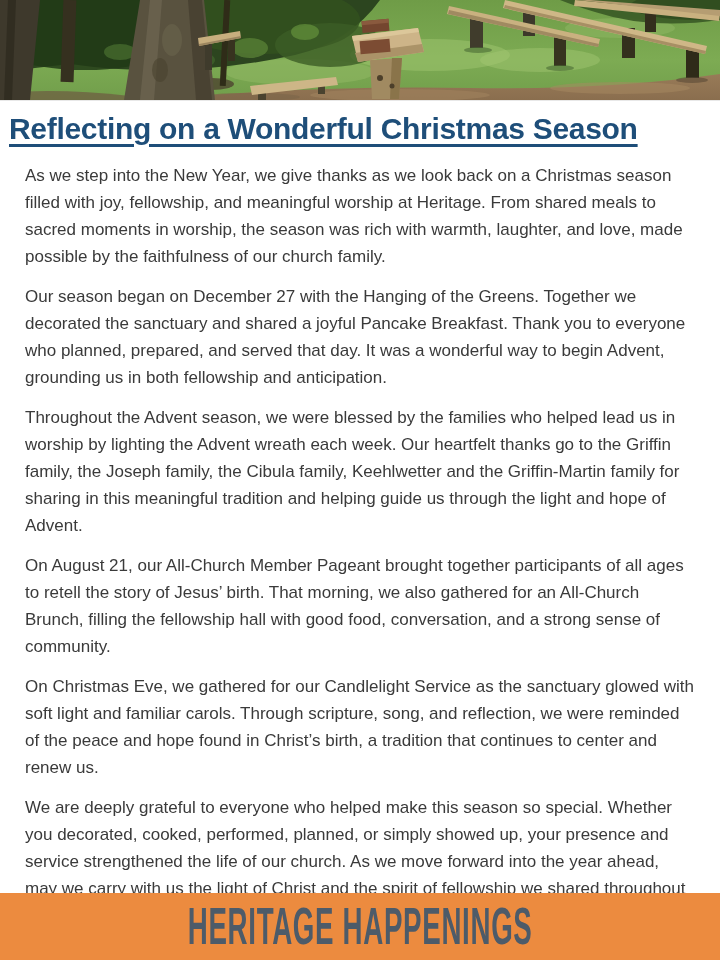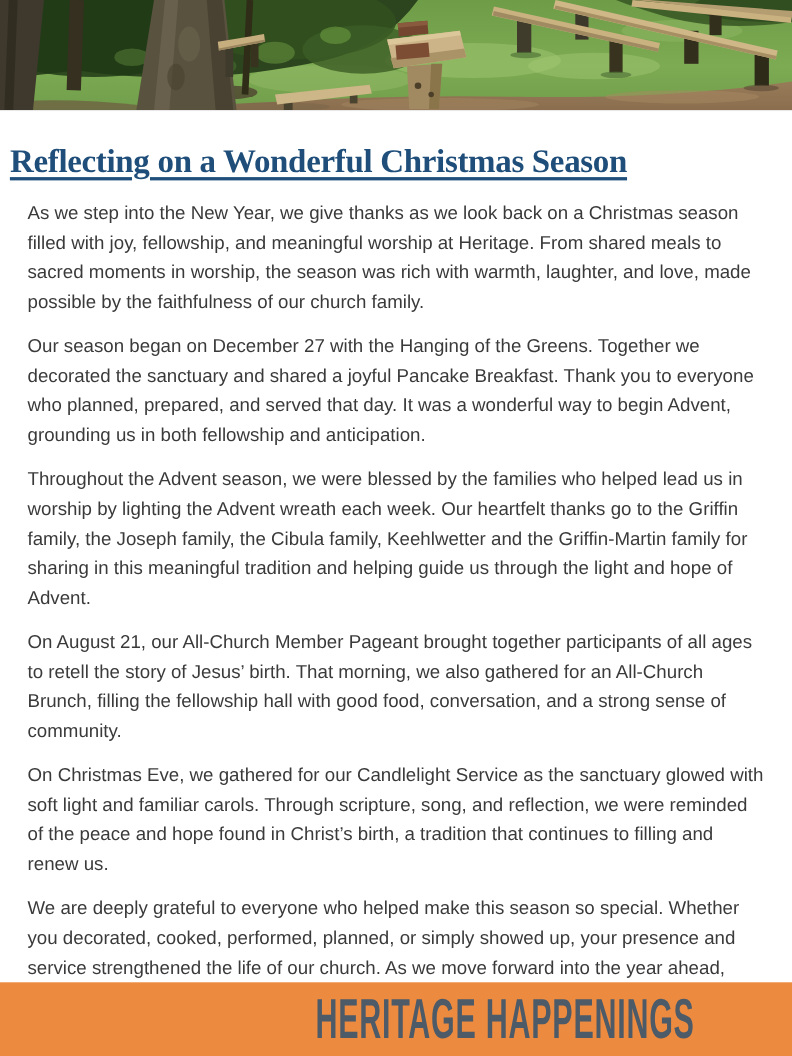--- a/index.html
+++ b/index.html
@@ -21,37 +21,36 @@
     flex: 1 1 auto;
     padding: 0 25px;
     overflow: hidden;
   }
   .page-title {
     color: #1E4E79;
     font-size: 30px;
     font-weight: bold;
     letter-spacing: -0.3px;
     white-space: nowrap;
-    margin: 29px -16px 16px -16px;
+    margin: 11px -16px 16px -16px;
     text-decoration: underline;
     text-decoration-thickness: 3px;
     text-underline-offset: 5px;
-    font-family: Liberation Serif, serif;
   }
   .body-paragraph {
     color: #3a3a3a;
     font-size: 17px;
     line-height: 27px;
     margin: 13px 0 11px 0;
   }
   .footer-band {
     flex: 0 0 auto;
     height: 67px;
     background: #EC8B3F;
-    display: flex; align-items: center; justify-content: flex-end;
+    display: flex; align-items: center; justify-content: center;
     overflow: hidden;
   }
   .footer-banner-text {
     display: inline-block;
     font-weight: bold;
     font-size: 42px;
     letter-spacing: 1px;
     color: #4d5b69;
     transform: scale(0.66, 1.22);
     white-space: nowrap;
@@ -162,19 +161,19 @@
     </g>
   </svg>
 </div>
 
 <div class="content">
   <h1 class="page-title">Reflecting on a Wonderful Christmas Season</h1>
   <p class="body-paragraph">As we step into the New Year, we give thanks as we look back on a Christmas season filled with joy, fellowship, and meaningful worship at Heritage. From shared meals to sacred moments in worship, the season was rich with warmth, laughter, and love, made possible by the faithfulness of our church family.</p>
   <p class="body-paragraph">Our season began on December 27 with the Hanging of the Greens. Together we decorated the sanctuary and shared a joyful Pancake Breakfast. Thank you to everyone who planned, prepared, and served that day. It was a wonderful way to begin Advent, grounding us in both fellowship and anticipation.</p>
   <p class="body-paragraph">Throughout the Advent season, we were blessed by the families who helped lead us in worship by lighting the Advent wreath each week. Our heartfelt thanks go to the Griffin family, the Joseph family, the Cibula family, Keehlwetter and the Griffin-Martin family for sharing in this meaningful tradition and helping guide us through the light and hope of Advent.</p>
   <p class="body-paragraph">On August 21, our All-Church Member Pageant brought together participants of all ages to retell the story of Jesus’ birth. That morning, we also gathered for an All-Church Brunch, filling the fellowship hall with good food, conversation, and a strong sense of community.</p>
-  <p class="body-paragraph">On Christmas Eve, we gathered for our Candlelight Service as the sanctuary glowed with soft light and familiar carols. Through scripture, song, and reflection, we were reminded of the peace and hope found in Christ’s birth, a tradition that continues to filling and renew us.</p>
+  <p class="body-paragraph">On Christmas Eve, we gathered for our Candlelight Service as the sanctuary glowed with soft light and familiar carols. Through scripture, song, and reflection, we were reminded of the peace and hope found in Christ’s birth, a tradition that continues to center and renew us.</p>
   <p class="body-paragraph">We are deeply grateful to everyone who helped make this season so special. Whether you decorated, cooked, performed, planned, or simply showed up, your presence and service strengthened the life of our church. As we move forward into the year ahead, may we carry with us the light of Christ and the spirit of fellowship we shared throughout the season. Here’s to a new year rooted in faith, hope, and love.</p>
 </div>
 
 <div class="footer-band">
   <span class="footer-banner-text">HERITAGE HAPPENINGS</span>
 </div>
 
 </body></html>

